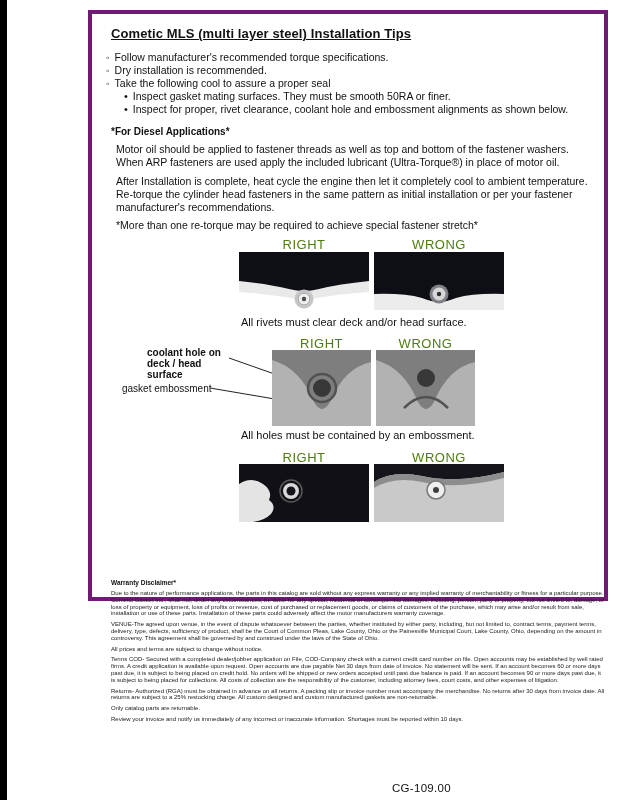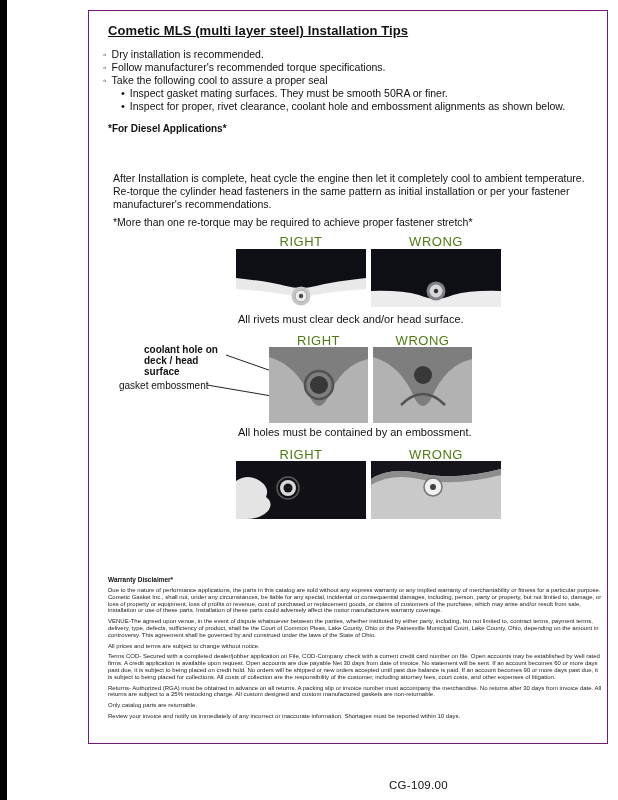--- a/index.html
+++ b/index.html
@@ -1,20 +1,20 @@
 <!DOCTYPE html>
 <html><head>
 <meta charset="utf-8">
 <style>
   * { margin:0; padding:0; box-sizing:border-box; }
   html,body { width:618px; height:800px; background:#f4f4f2; }
   body { font-family:"Liberation Sans", sans-serif; color:#111; position:relative; }
   .page { position:absolute; left:0; top:0; width:618px; height:800px; background:#ffffff; overflow:hidden; }
   .scan-bar { position:absolute; left:0; top:0; width:7px; height:800px; background:#000; }
-  .frame { position:absolute; left:88px; top:10px; width:520px; height:734px; border:1px solid #701a75; background:#fff; }
+  .frame { position:absolute; left:88px; top:10px; width:520px; height:591px; border:4px solid #701a75; background:#fff; }
   .abs { position:absolute; }
 
   .title { left:19px; top:12px; font-size:13px; font-weight:bold; text-decoration:underline; letter-spacing:0.1px; }
 
   .tips { left:14px; top:37px; width:496px; font-size:10.5px; }
   .tip-line { line-height:13px; white-space:nowrap; }
   .tip-l1::before { content:"\25E6"; font-size:10px; margin-right:5px; position:relative; top:-0.5px; }
   .tip-l2 { margin-left:18px; }
   .tip-l2::before { content:"\2022"; font-size:11px; margin-right:5px; }
 
@@ -42,30 +42,31 @@
 <body>
 
 <div class="page">
   <div class="scan-bar"></div>
 
   <div class="frame">
 
     <div class="abs title">Cometic MLS (multi layer steel) Installation Tips</div>
 
     <div class="abs tips">
+      <div class="tip-line tip-l1"><span>Follow manufacturer's recommended torque specifications.</span></div>
       <div class="tip-line tip-l1"><span>Dry installation is recommended.</span></div>
-      <div class="tip-line tip-l1"><span>Follow manufacturer's recommended torque specifications.</span></div>
       <div class="tip-line tip-l1"><span>Take the following cool to assure a proper seal</span></div>
       <div class="tip-line tip-l2"><span>Inspect gasket mating surfaces.  They must be smooth 50RA or finer.</span></div>
       <div class="tip-line tip-l2"><span>Inspect for proper, rivet clearance, coolant hole and embossment alignments as shown below.</span></div>
     </div>
 
     <div class="abs diesel-heading">*For Diesel Applications*</div>
+    <div class="abs para para1">Motor oil should be applied to fastener threads as well as top and bottom of the fastener washers. When ARP fasteners are used apply the included lubricant (Ultra-Torque®) in place of motor oil.</div>
     <div class="abs para para2">After Installation is complete, heat cycle the engine then let it completely cool to ambient temperature. Re-torque the cylinder head fasteners in the same pattern as initial installation or per your fastener manufacturer's recommendations.</div>
-    <div class="abs note">*More than one re-torque may be required to achieve proper fastener stretch*</div>
+    <div class="abs note">*More than one re-torque may be required to achieve special fastener stretch*</div>
 
     <div class="abs diag-label" style="left:147px; top:223px; width:130px;">RIGHT</div>
     <div class="abs diag-label" style="left:282px; top:223px; width:130px;">WRONG</div>
 
     <svg class="abs" style="left:147px; top:238px;" width="130" height="58" viewBox="0 0 130 58">
       <rect width="130" height="58" fill="#0e0e15"></rect>
       <path d="M0,58 L0,29 Q30,32 50,37 Q65,41 80,37 Q100,32 130,29 L130,58 Z" fill="#e9e9e9"></path>
       <path d="M0,58 L0,40 Q30,42 52,46 Q65,49 78,46 Q100,42 130,40 L130,58 Z" fill="#ffffff"></path>
       <circle cx="65" cy="47" r="9.5" fill="#c6c6c6"></circle>
       <circle cx="65" cy="47" r="6.5" fill="#eeeeee"></circle>

